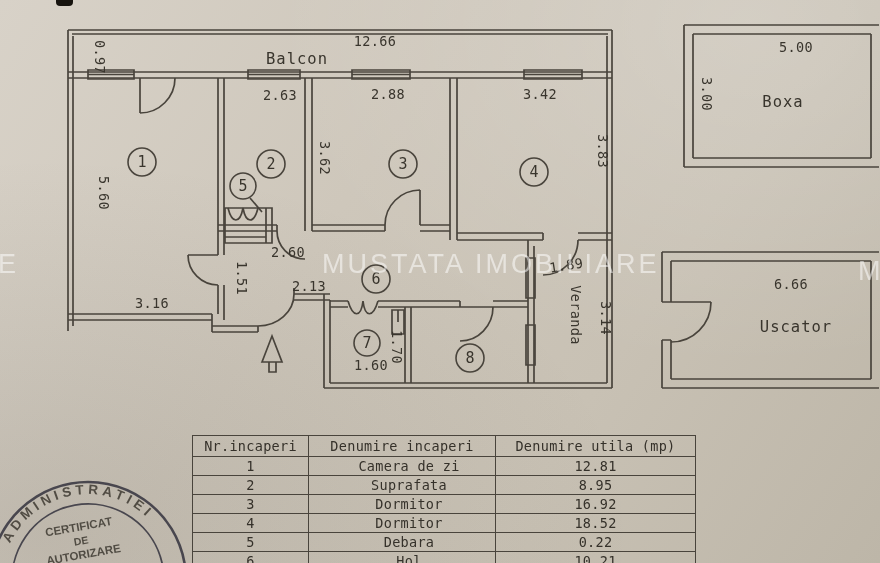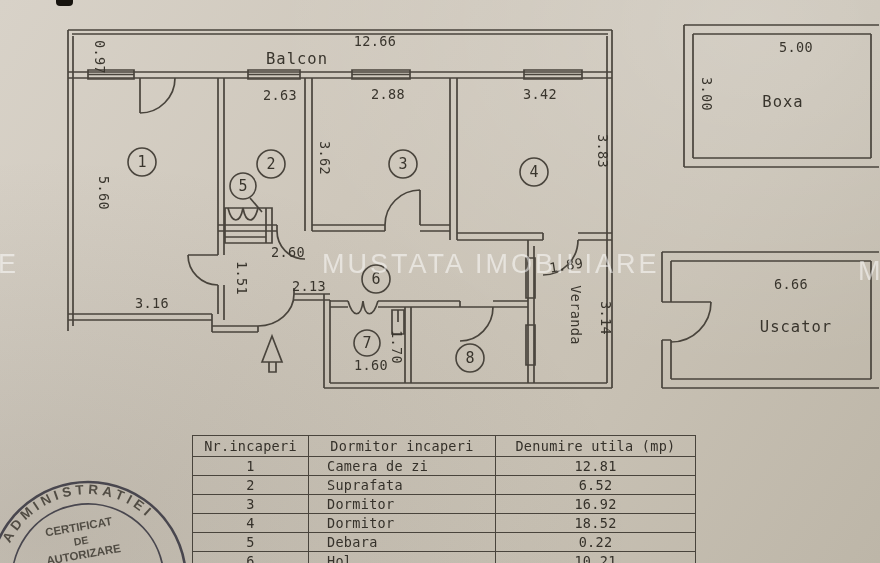--- a/index.html
+++ b/index.html
@@ -24,21 +24,21 @@
   }
   .areas-table{
     position:absolute; left:192px; top:435px; border-collapse:collapse;
     color:#35312a; font-family:"DejaVu Sans Mono",monospace; font-size:13.5px;
   }
   .areas-table th,.areas-table td{
     border:1.5px solid #49443c; padding:0 4px; font-weight:normal;
     height:18px; line-height:1.05; text-align:center; letter-spacing:.3px;
   }
   .areas-table th{height:20px;}
-  .areas-table td.name{text-align:left; padding-left:18px;}
+  .areas-table td.name{text-align:center; padding-left:18px;}
   .corner-blob{position:absolute; left:56px; top:0; width:17px; height:6px; background:#17140f; border-radius:0 0 4px 4px;}
 </style>
 </head>
 <body>
 
 <div class="page">
 
   <div class="corner-blob"></div>
 
   <svg width="880" height="563" viewBox="0 0 880 563" style="position:absolute;left:0;top:0;">
@@ -194,34 +194,34 @@
 
   <table class="areas-table">
     <colgroup>
         <col style="width:116px">
         <col style="width:187px">
         <col style="width:200px">
       </colgroup>
     <thead>
       <tr>
         <th>Nr.incaperi</th>
-        <th>Dormitor incaperi</th>
+        <th>Denumire incaperi</th>
         <th>Denumire utila (mp)</th>
       </tr>
     </thead>
     <tbody>
       <tr>
         <td>1</td>
         <td class="name">Camera de zi</td>
         <td>12.81</td>
       </tr>
       <tr>
         <td>2</td>
         <td class="name">Suprafata</td>
-        <td>6.52</td>
+        <td>8.95</td>
       </tr>
       <tr>
         <td>3</td>
         <td class="name">Dormitor</td>
         <td>16.92</td>
       </tr>
       <tr>
         <td>4</td>
         <td class="name">Dormitor</td>
         <td>18.52</td>

